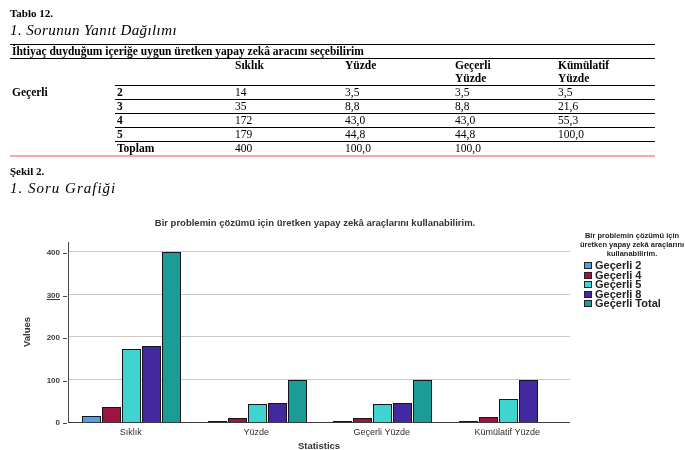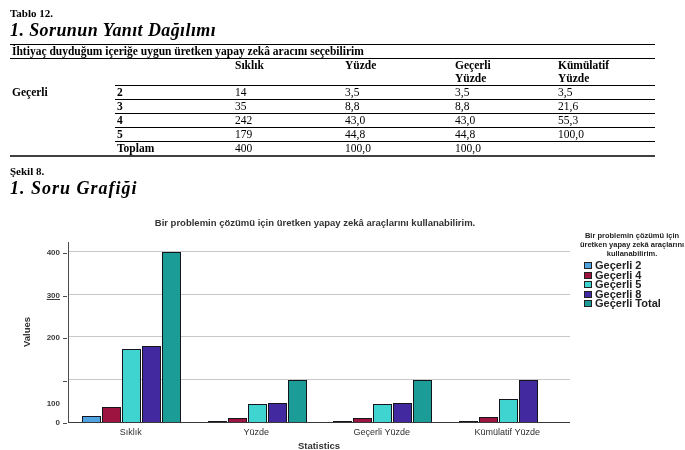--- a/index.html
+++ b/index.html
@@ -1,25 +1,25 @@
 <!DOCTYPE html>
 <html><head>
 <meta charset="utf-8">
 <style>
   * { margin:0; padding:0; box-sizing:border-box; }
   html,body { width:685px; height:450px; background:#ffffff; overflow:hidden; }
   body { font-family:"Liberation Serif", serif; color:#000; position:relative; padding:5px 0 0 10px; }
 
   
   .doc-heading { font-size:11px; font-weight:bold; line-height:17px; }
-  .doc-caption { font-size:18px; font-weight:bold; font-style:italic; line-height:17px; margin-bottom:5px; letter-spacing:.4px; }
+  .doc-caption { font-size:15px; font-weight:normal; font-style:italic; line-height:17px; margin-bottom:5px; letter-spacing:.4px; }
 
   
   table.freq { border-collapse:collapse; width:645px; table-layout:fixed;
-               border-top:1.5px solid #000; border-bottom:2px solid #404040; }
+               border-top:1.5px solid #000; border-bottom:2px solid #fca5a5; }
   table.freq th, table.freq td { font-size:11.5px; line-height:13px; padding:0 2px; text-align:left; vertical-align:top; }
   th.span-head { text-align:center; font-weight:bold; font-size:12.5px; line-height:15px;
                  border-bottom:1.5px solid #000; padding:1px 0; }
   .col-head th { font-weight:bold; }
   .col-head th.hb { border-bottom:1px solid #000; }
   .wrap-narrow { display:inline-block; width:64px; }
   td.c-group { font-weight:bold; vertical-align:middle; }
   td.c-sub { font-weight:bold; }
   td.rb { border-bottom:1px solid #000; }
 
@@ -84,21 +84,21 @@
       </tr>
       <tr>
         <td class="c-sub rb">3</td>
         <td class="c-val rb">35</td>
         <td class="c-val rb">8,8</td>
         <td class="c-val rb">8,8</td>
         <td class="c-val rb">21,6</td>
       </tr>
       <tr>
         <td class="c-sub rb">4</td>
-        <td class="c-val rb">242</td>
+        <td class="c-val rb">172</td>
         <td class="c-val rb">43,0</td>
         <td class="c-val rb">43,0</td>
         <td class="c-val rb">55,3</td>
       </tr>
       <tr>
         <td class="c-sub rb">5</td>
         <td class="c-val rb">179</td>
         <td class="c-val rb">44,8</td>
         <td class="c-val rb">44,8</td>
         <td class="c-val rb">100,0</td>
@@ -106,21 +106,21 @@
       <tr>
         <td class="c-sub">Toplam</td>
         <td class="c-val">400</td>
         <td class="c-val">100,0</td>
         <td class="c-val">100,0</td>
         <td class="c-val"></td>
       </tr>
     </tbody>
 </table>
 
-<div class="doc-heading" style="margin-top:6px">Şekil 8.</div>
+<div class="doc-heading" style="margin-top:6px">Şekil 2.</div>
 <div class="doc-caption" style="letter-spacing:1px">1. Soru Grafiği</div>
 
 <div class="chart" id="chart">
   <div class="chart-title">Bir problemin çözümü için üretken yapay zekâ araçlarını kullanabilirim.</div>
   <div class="plot" id="plot-area">
       <div class="gridline" style="bottom: 42.5px; background: rgb(200, 200, 200);"></div>
       <div class="gridline" style="bottom: 85px; background: rgb(200, 200, 200);"></div>
       <div class="gridline" style="bottom: 127.5px; background: rgb(200, 200, 200);"></div>
       <div class="gridline" style="bottom: 170px; background: rgb(200, 200, 200);"></div>
       <div class="bar" title="Geçerli 2: 14" style="left: 13.25px; height: 5.95px; background: rgb(79, 163, 224);"></div>
@@ -165,21 +165,21 @@
           <span class="legend-label">Geçerli 8</span>
         </div>
         <div class="legend-item">
           <span class="legend-swatch" style="background: rgb(27, 156, 150);"></span>
           <span class="legend-label">Geçerli Total</span>
         </div>
       </div>
   </div>
 <div class="ytick" style="top: 209px;">0</div>
     <div class="ytickmark" style="left: 53px; top: 214px; background: rgb(74, 74, 74);"></div>
-    <div class="ytick" style="top: 166.5px; margin-top: 23px;">100</div>
+    <div class="ytick" style="top: 166.5px;">100</div>
     <div class="ytickmark" style="left: 53px; top: 171.5px; background: rgb(74, 74, 74);"></div>
     <div class="ytick" style="top: 124px;">200</div>
     <div class="ytickmark" style="left: 53px; top: 129px; background: rgb(74, 74, 74);"></div>
     <div class="ytick" style="top: 81.5px; text-decoration: underline;">300</div>
     <div class="ytickmark" style="left: 53px; top: 86.5px; background: rgb(74, 74, 74);"></div>
     <div class="ytick" style="top: 39px;">400</div>
     <div class="ytickmark" style="left: 53px; top: 44px; background: rgb(74, 74, 74);"></div>
     <div class="xtick" style="left: 120.75px;">Sıklık</div>
     <div class="xtick" style="left: 246.25px;">Yüzde</div>
     <div class="xtick" style="left: 371.75px;">Geçerli Yüzde</div>

